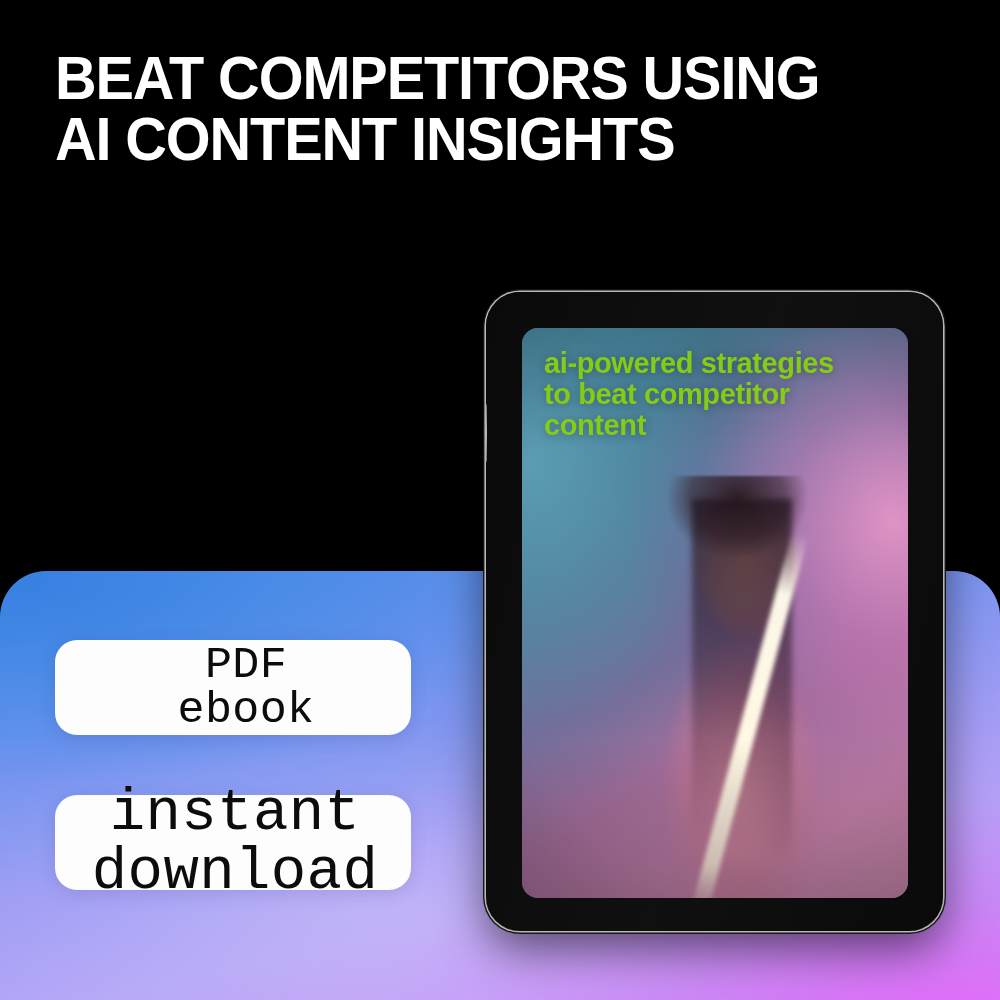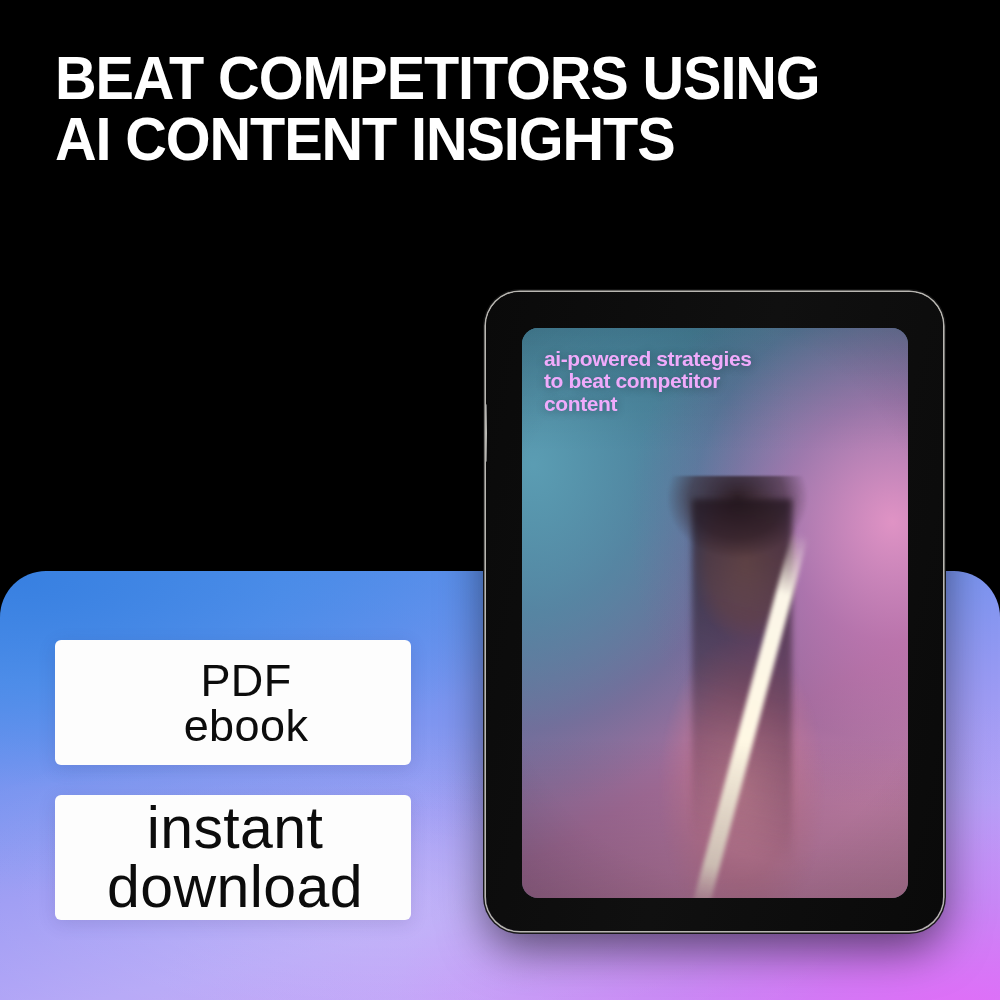--- a/index.html
+++ b/index.html
@@ -47,27 +47,28 @@
     position:absolute; inset:0;
     background:radial-gradient(70% 60% at 38% 78%, rgba(255,255,255,0.20) 0%, rgba(255,255,255,0.07) 40%, rgba(255,255,255,0) 72%);
     pointer-events:none;
   }
 
   
   .badge {
     position:absolute;
     left:55px;
     width:356px;
-    height:125px;
+    height:95px;
     background:#fdfdfd;
-    border-radius:6px;
+    border-radius:22px;
     display:flex;
     align-items:center;
     justify-content:center;
     box-shadow:0 4px 18px rgba(40,30,90,0.13);
+    font-family:Liberation Mono, monospace;
   }
   #badge-pdf   { top:640px; }
   #badge-instant { top:795px; }
   .badge-text {
     color:#0c0c0c;
     font-weight:300;
     font-size:45px;
     line-height:1.0;
     letter-spacing:0.4px;
     text-align:center;
@@ -144,23 +145,23 @@
     position:absolute; inset:0;
     background:
       linear-gradient(180deg, rgba(0,0,0,0.10) 0%, rgba(0,0,0,0) 22%, rgba(0,0,0,0) 72%, rgba(0,0,0,0.22) 100%),
       radial-gradient(110% 92% at 50% 48%, rgba(0,0,0,0) 52%, rgba(0,0,0,0.20) 100%);
     pointer-events:none;
   }
   #screen-overlay-text {
     position:absolute;
     left:22px; top:20px;
     width:330px;
-    color:#f0abfc;
+    color:#84cc16;
     font-weight:600;
-    font-size:21px;
+    font-size:29px;
     line-height:1.07;
     letter-spacing:-0.4px;
     text-shadow:0 1px 10px rgba(0,0,0,0.30);
     white-space:pre-line;
   }
 </style>
 </head>
 <body>
 
 <div id="stage">

